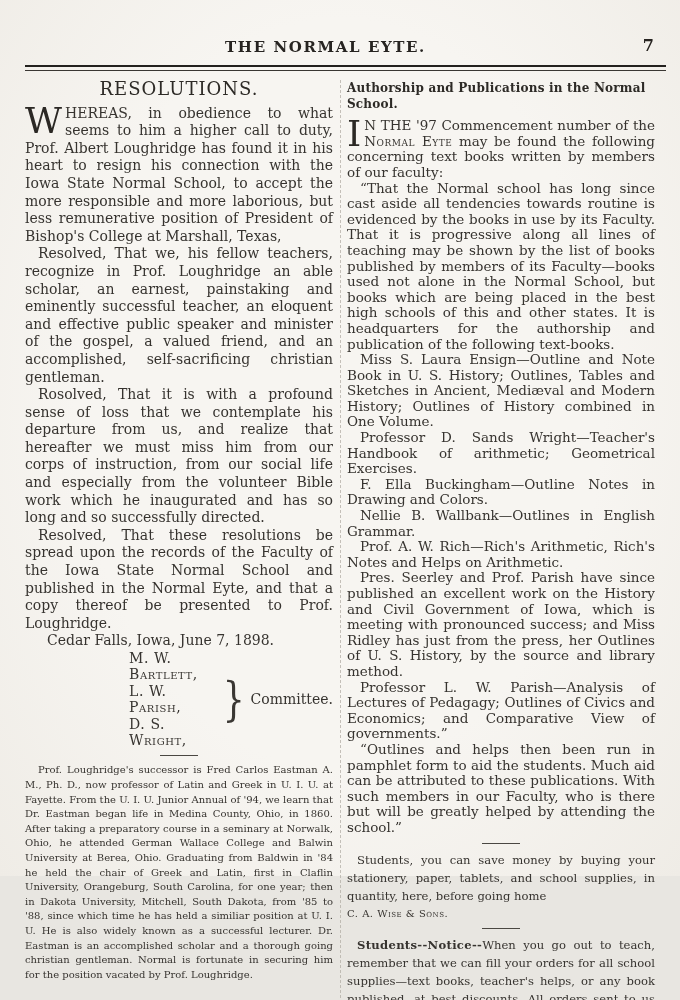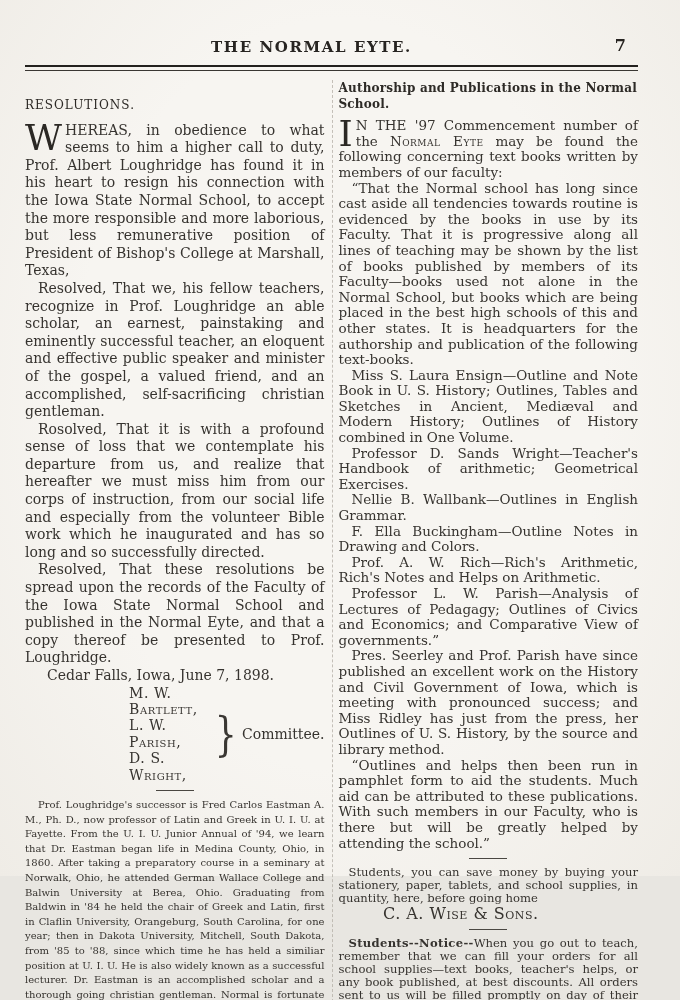--- a/index.html
+++ b/index.html
@@ -8,21 +8,21 @@
     background: #e8e6e1;
     font-family: "DejaVu Serif", "Liberation Serif", serif;
     overflow: hidden;
   }
   .page {
     position: relative;
     width: 680px; height: 876px;
     background: radial-gradient(ellipse at 50% 45%, #f7f5f1 55%, #efece6 100%);
     color: #36332f;
     box-sizing: border-box;
-    padding: 34px 42px 0 25px;
+    padding: 34px 14px 0 25px;
   }
   
   .masthead { position: relative; height: 26px; }
   .masthead-title {
     position: absolute; left: 0; right: 40px; top: 4px;
     text-align: center;
     font-size: 15px; font-weight: bold; letter-spacing: 1.6px;
     color: #272421;
   }
   .page-number {
@@ -37,22 +37,22 @@
   
   .columns { display: flex; margin-top: 7px; }
   .col { width: 308px; box-sizing: border-box; }
   .col-divider {
     width: 0; margin: 2px 6px 0 7px;
     border-left: 1px dashed #b3aea6;
     opacity: .75;
   }
   
   .section-heading {
-    text-align: left; font-size: 12px; letter-spacing: 1px;
-    color: #2d2a26; margin: 19px 0 7px 0;
+    text-align: center; font-size: 18px; letter-spacing: 1px;
+    color: #2d2a26; margin: 2px 0 7px 0;
   }
   .body-text p, .para { text-align: justify; margin: 0; }
   .left-body { font-size: 14px; line-height: 17.6px; }
   .right-body { font-size: 13.5px; line-height: 15.6px; }
   .indent { text-indent: 13px; }
   .drop-cap {
     float: left;
     font-size: 36px; line-height: 28px;
     padding: 2px 3px 0 0;
     color: #2b2824;
@@ -78,25 +78,25 @@
   .successor {
     font-size: 10px; line-height: 14.6px;
     text-align: justify; text-indent: 13px; margin-top: 2px;
   }
   .right-heading {
     font-size: 12px; font-weight: bold;
     color: #2d2a26; margin: 3px 0 6px 0; letter-spacing: .2px;
   }
   
   .ad {
-    font-size: 11.6px; line-height: 13px;
+    font-size: 11.6px; line-height: 18px;
     text-align: justify; text-indent: 10px; margin: 0;
   }
   .ad-lead { font-weight: bold; letter-spacing: .3px; }
-  .ad-sig { text-align: center; font-size: 16px; }
+  .ad-sig { text-align: left; font-size: 10px; }
   .ad-sig-1 { padding-right: 55px; margin-top: 1px; }
   .ad-sig-2 { padding-right: 8px; margin-top: -13.6px; }
 </style>
 </head>
 <body>
 
 <div class="page">
 
   <div class="masthead">
     <div class="masthead-title">THE NORMAL EYTE.</div>
@@ -136,25 +136,25 @@
 
     <div class="col right-body body-text">
       <div class="right-heading">Authorship and Publications in the Normal School.</div>
 
       <p class="para">
         <span class="drop-cap">I</span><span>N THE '97 Commencement number of the </span><span class="sc">Normal Eyte</span><span> may be found the following concerning text books written by members of our faculty:</span>
       </p>
       <p class="para indent">“That the Normal school has long since cast aside all tendencies towards routine is evidenced by the books in use by its Faculty.  That it is progressive along all lines of teaching may be shown by the list of books published by members of its Faculty—books used not alone in the Normal School, but books which are being placed in the best high schools of this and other states. It is headquarters for the authorship and publication of the following text-books.</p>
       <p class="para indent">Miss S. Laura Ensign—Outline and Note Book in U. S. History; Outlines, Tables and Sketches in Ancient, Mediæval and Modern History; Outlines of History combined in One Volume.</p>
       <p class="para indent">Professor D. Sands Wright—Teacher's Handbook of arithmetic; Geometrical Exercises.</p>
+      <p class="para indent">F. Ella Buckingham—Outline Notes in Drawing and Colors.</p>
       <p class="para indent">Nellie B. Wallbank—Outlines in English Grammar.</p>
-      <p class="para indent">F. Ella Buckingham—Outline Notes in Drawing and Colors.</p>
       <p class="para indent">Prof. A. W. Rich—Rich's Arithmetic, Rich's Notes and Helps on Arithmetic.</p>
+      <p class="para indent">Pres. Seerley and Prof. Parish have since published an excellent work on the History and Civil Government of Iowa, which is meeting with pronounced success; and Miss Ridley has just from the press, her Outlines of U. S. History, by the source and library method.</p>
       <p class="para indent">Professor L. W. Parish—Analysis of Lectures of Pedagagy; Outlines of Civics and Economics; and Comparative View of governments.”</p>
-      <p class="para indent">Pres. Seerley and Prof. Parish have since published an excellent work on the History and Civil Government of Iowa, which is meeting with pronounced success; and Miss Ridley has just from the press, her Outlines of U. S. History, by the source and library method.</p>
       <p class="para indent">“Outlines and helps then been run in pamphlet form to aid the students.  Much aid can be attributed to these publications. With such members in our Faculty, who is there but will be greatly helped by attending the school.”</p>
 
       <hr class="rule-small">
 
       <div>
         <p class="ad">Students, you can save money by buying your stationery, paper, tablets, and school supplies, in quantity, here, before going home</p>
         <div class="ad-sig ad-sig-1 sc">C. A. Wise &amp; Sons.</div>
       </div>
 
       <hr class="rule-small">

